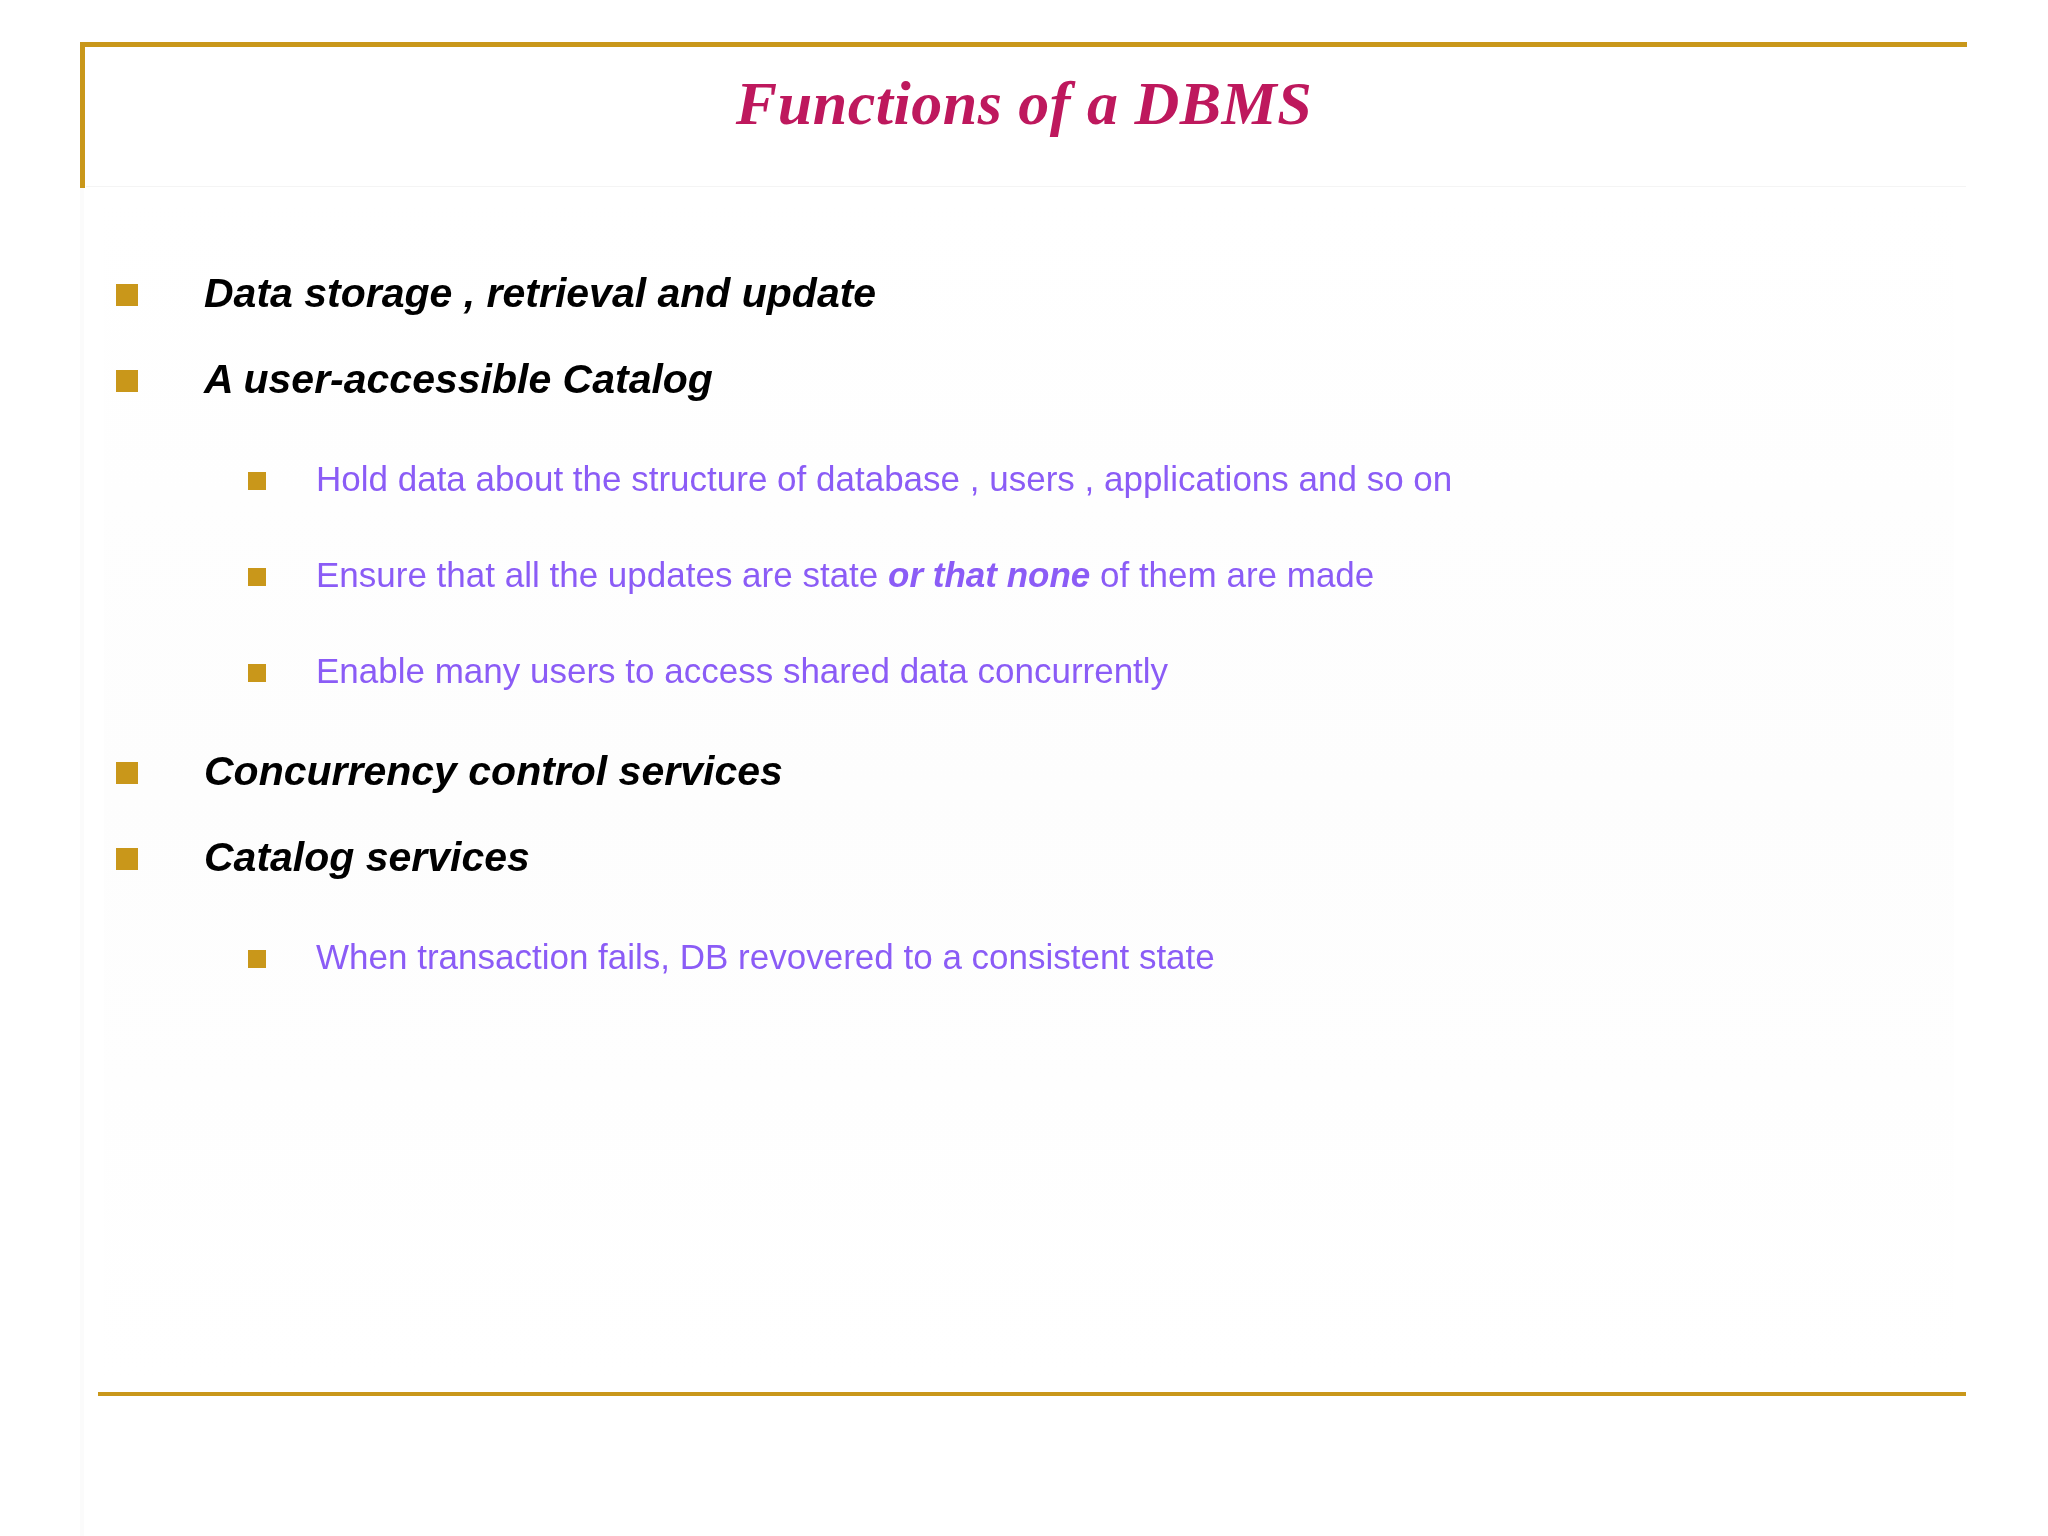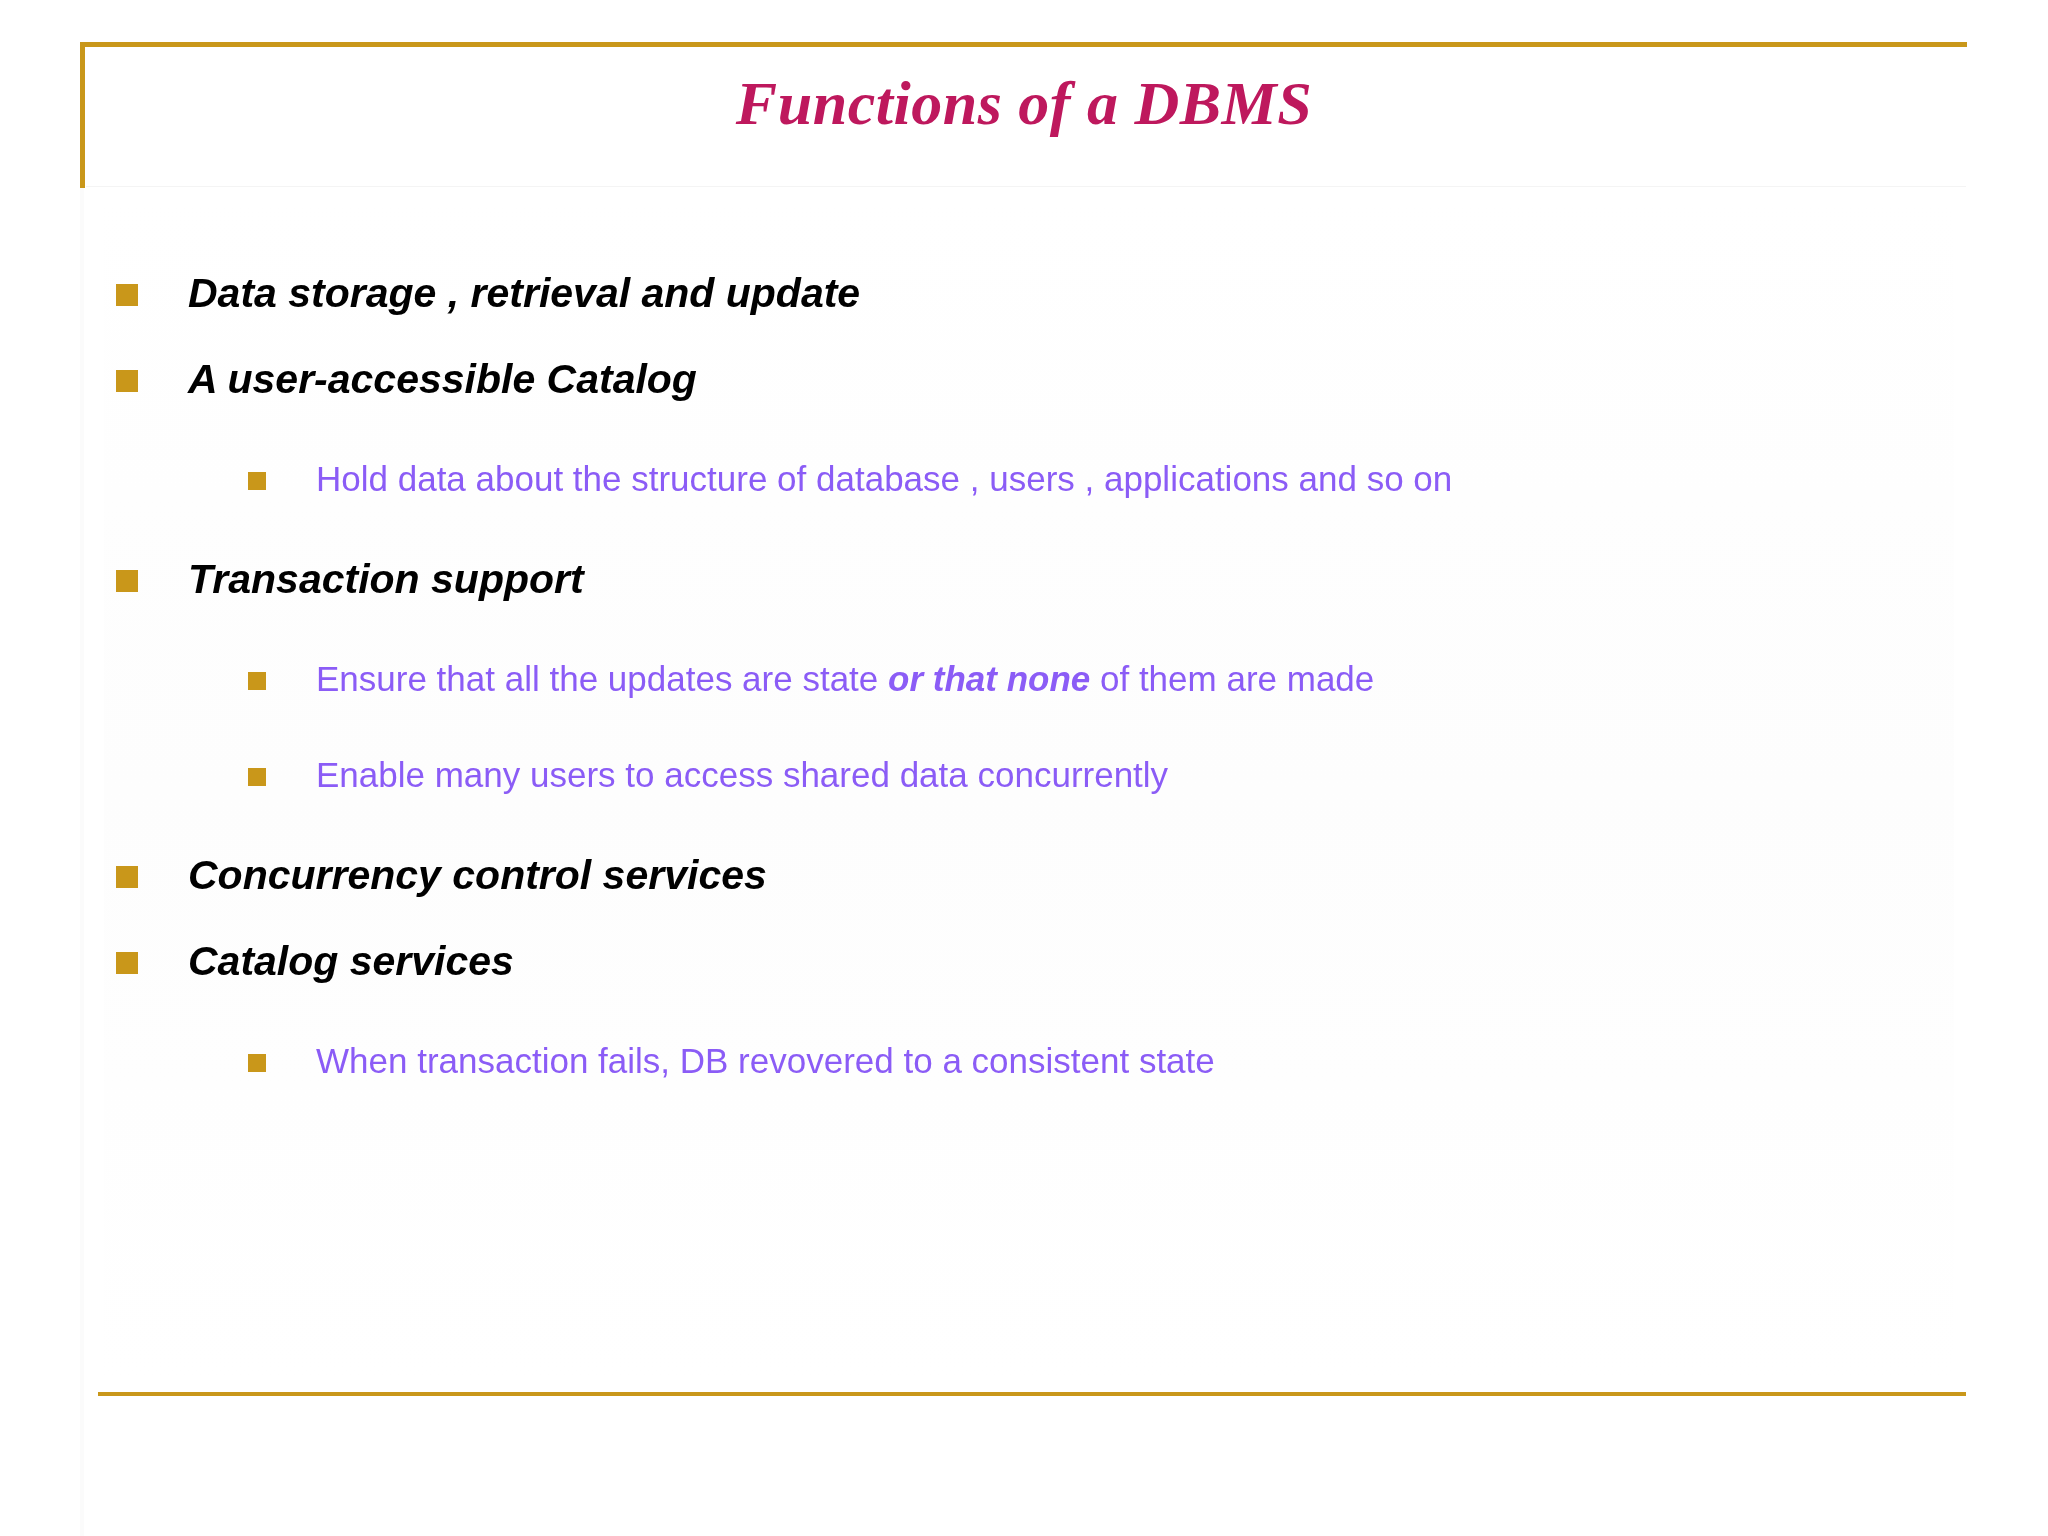--- a/index.html
+++ b/index.html
@@ -100,20 +100,21 @@
 
   .bullet-row {
     display: flex;
     align-items: flex-start;
     position: relative;
   }
 
   
   .lvl1 {
     margin-bottom: 36px;
+    gap: 16px;
   }
   .lvl1 .marker {
     width: 22px;
     height: 22px;
     background: #c9971a;
     flex: 0 0 22px;
     margin-top: 16px;
     margin-left: 16px;
   }
   .lvl1 .text {
@@ -179,24 +180,20 @@
     <div class="bullet-row lvl1">
       <span class="marker"></span>
       <span class="text">A user-accessible Catalog</span>
     </div>
 
     <div class="bullet-row lvl2">
       <span class="marker"></span>
       <span class="text">Hold data about the structure of database , users , applications and so on</span>
     </div>
 
-    <div class="bullet-row lvl1">
-      <span class="marker"></span>
-      <span class="text">Transaction support</span>
-    </div>
 
     <div class="bullet-row lvl2">
       <span class="marker"></span>
       <span class="text"><span>Ensure that all the updates are state </span><span class="em">or that none</span><span> of them are made</span></span>
     </div>
 
     <div class="bullet-row lvl2">
       <span class="marker"></span>
       <span class="text">Enable many users to access shared data concurrently</span>
     </div>

